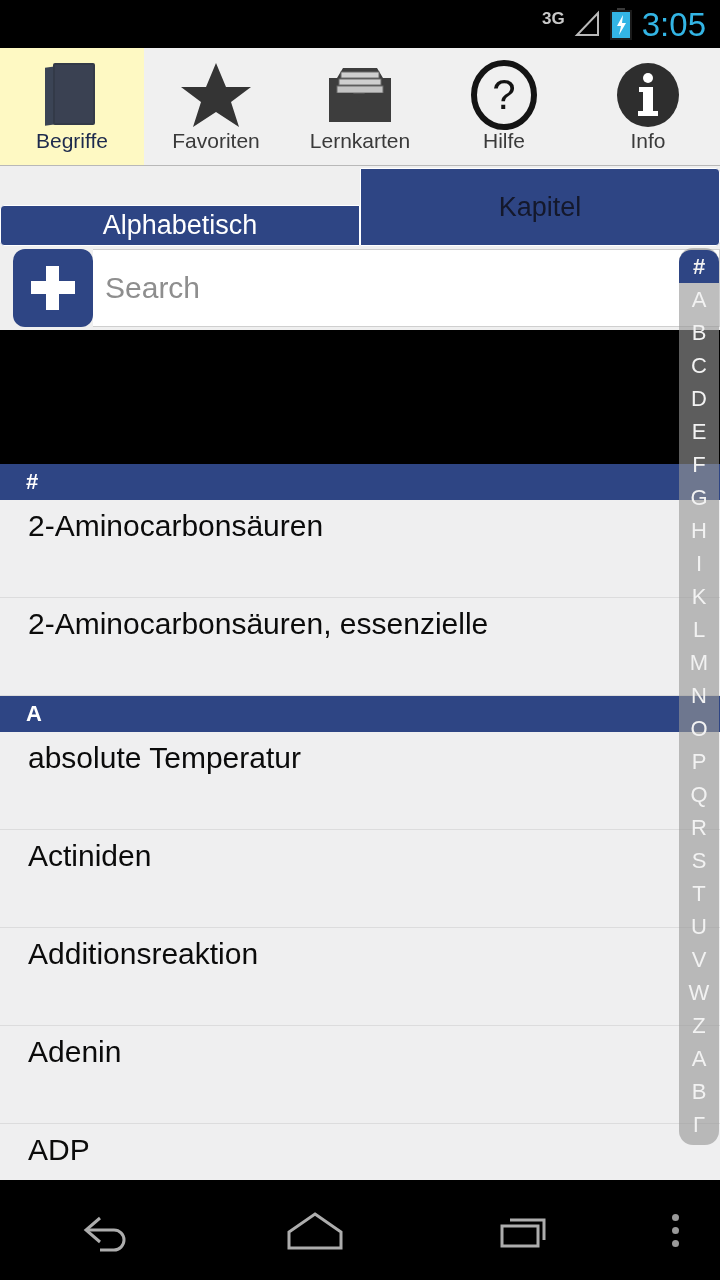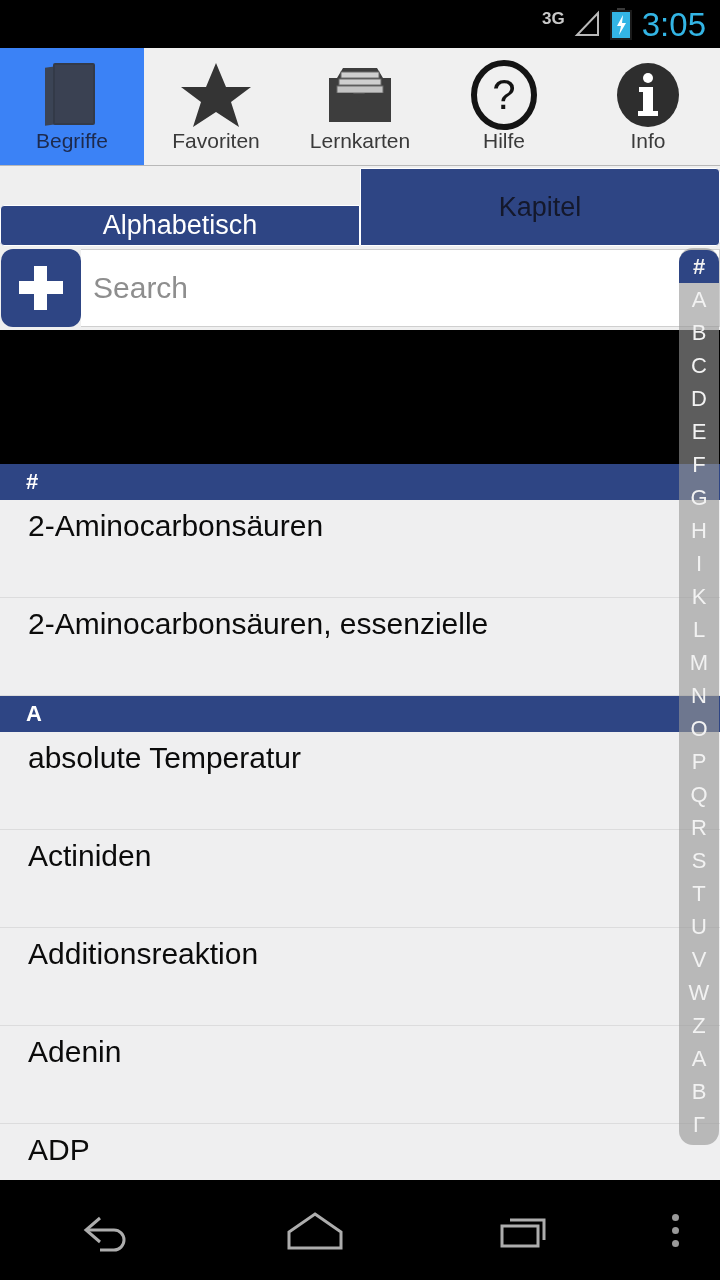--- a/index.html
+++ b/index.html
@@ -34,21 +34,21 @@
     color:#fff; font-size:25px; font-weight:bold;
     text-shadow:0 1px 2px rgba(0,0,0,.55);
   }
 
   
   .toolbar { height:118px; background:#f0f0f0; display:flex;
              border-bottom:1px solid #b8b8b8; }
   .tb-item { flex:1; display:flex; flex-direction:column;
              align-items:center; justify-content:flex-start;
              padding-top:10px; position:relative; }
-  .tb-item.selected { background:#3b82f6; }
+  .tb-item.selected { background:#fef9c3; }
   .tb-icon { height:74px; display:flex; align-items:center; justify-content:center; }
   .tb-label { font-size:21px; color:#3a3a3a; line-height:1; margin-top:-2px; }
   .tb-item.selected .tb-label { color:#1d2a4d; }
 
   
   .ic-book { width:54px; height:64px; position:relative; }
   .ic-book .spine { position:absolute; left:0; top:4px; width:11px; height:58px;
                     background:#4b4b45; transform:skewY(-8deg); }
   .ic-book .cover { position:absolute; left:8px; top:0px; width:42px; height:62px;
                     background:#41413a; border:2px solid #35352f; border-radius:2px; }
@@ -59,21 +59,21 @@
   .segwrap { height:82px; background:#efefef; display:flex;
              padding:2px 0 2px 0; }
   .seg { flex:1; background:#2e4584; display:flex; align-items:center;
          justify-content:center; color:#fff; font-size:27px;
          border:1px solid #ffffff; }
   .seg.left  { border-radius:4px 0 0 4px;margin-top:37px; }
   .seg.right { border-radius:0 4px 4px 0; color:#14182b;justify-content:center; }
 
   
   .searchrow { height:82px; background:#efefef; display:flex;
-               align-items:center; padding:1px 0 3px 0; }
+               align-items:center; padding:1px 0 3px 12px; }
   .plusbtn { width:80px; height:78px; margin-left:1px; background:#2e4584;
              border-radius:12px; display:flex; align-items:center;
              justify-content:center; flex:none; }
   .plusbtn .h { position:absolute; width:44px; height:13px; background:#fff; }
   .plusbtn .v { position:absolute; width:13px; height:44px; background:#fff; }
   .plusbtn .inner { position:relative; width:44px; height:44px; }
   .searchfield { flex:1; height:78px; background:#fff; display:flex;
                  align-items:center; padding-left:12px;
                  border:1px solid #cfcfcf; border-left:none; }
   .searchfield .ph { color:#8e8e8e; font-size:30px; }

